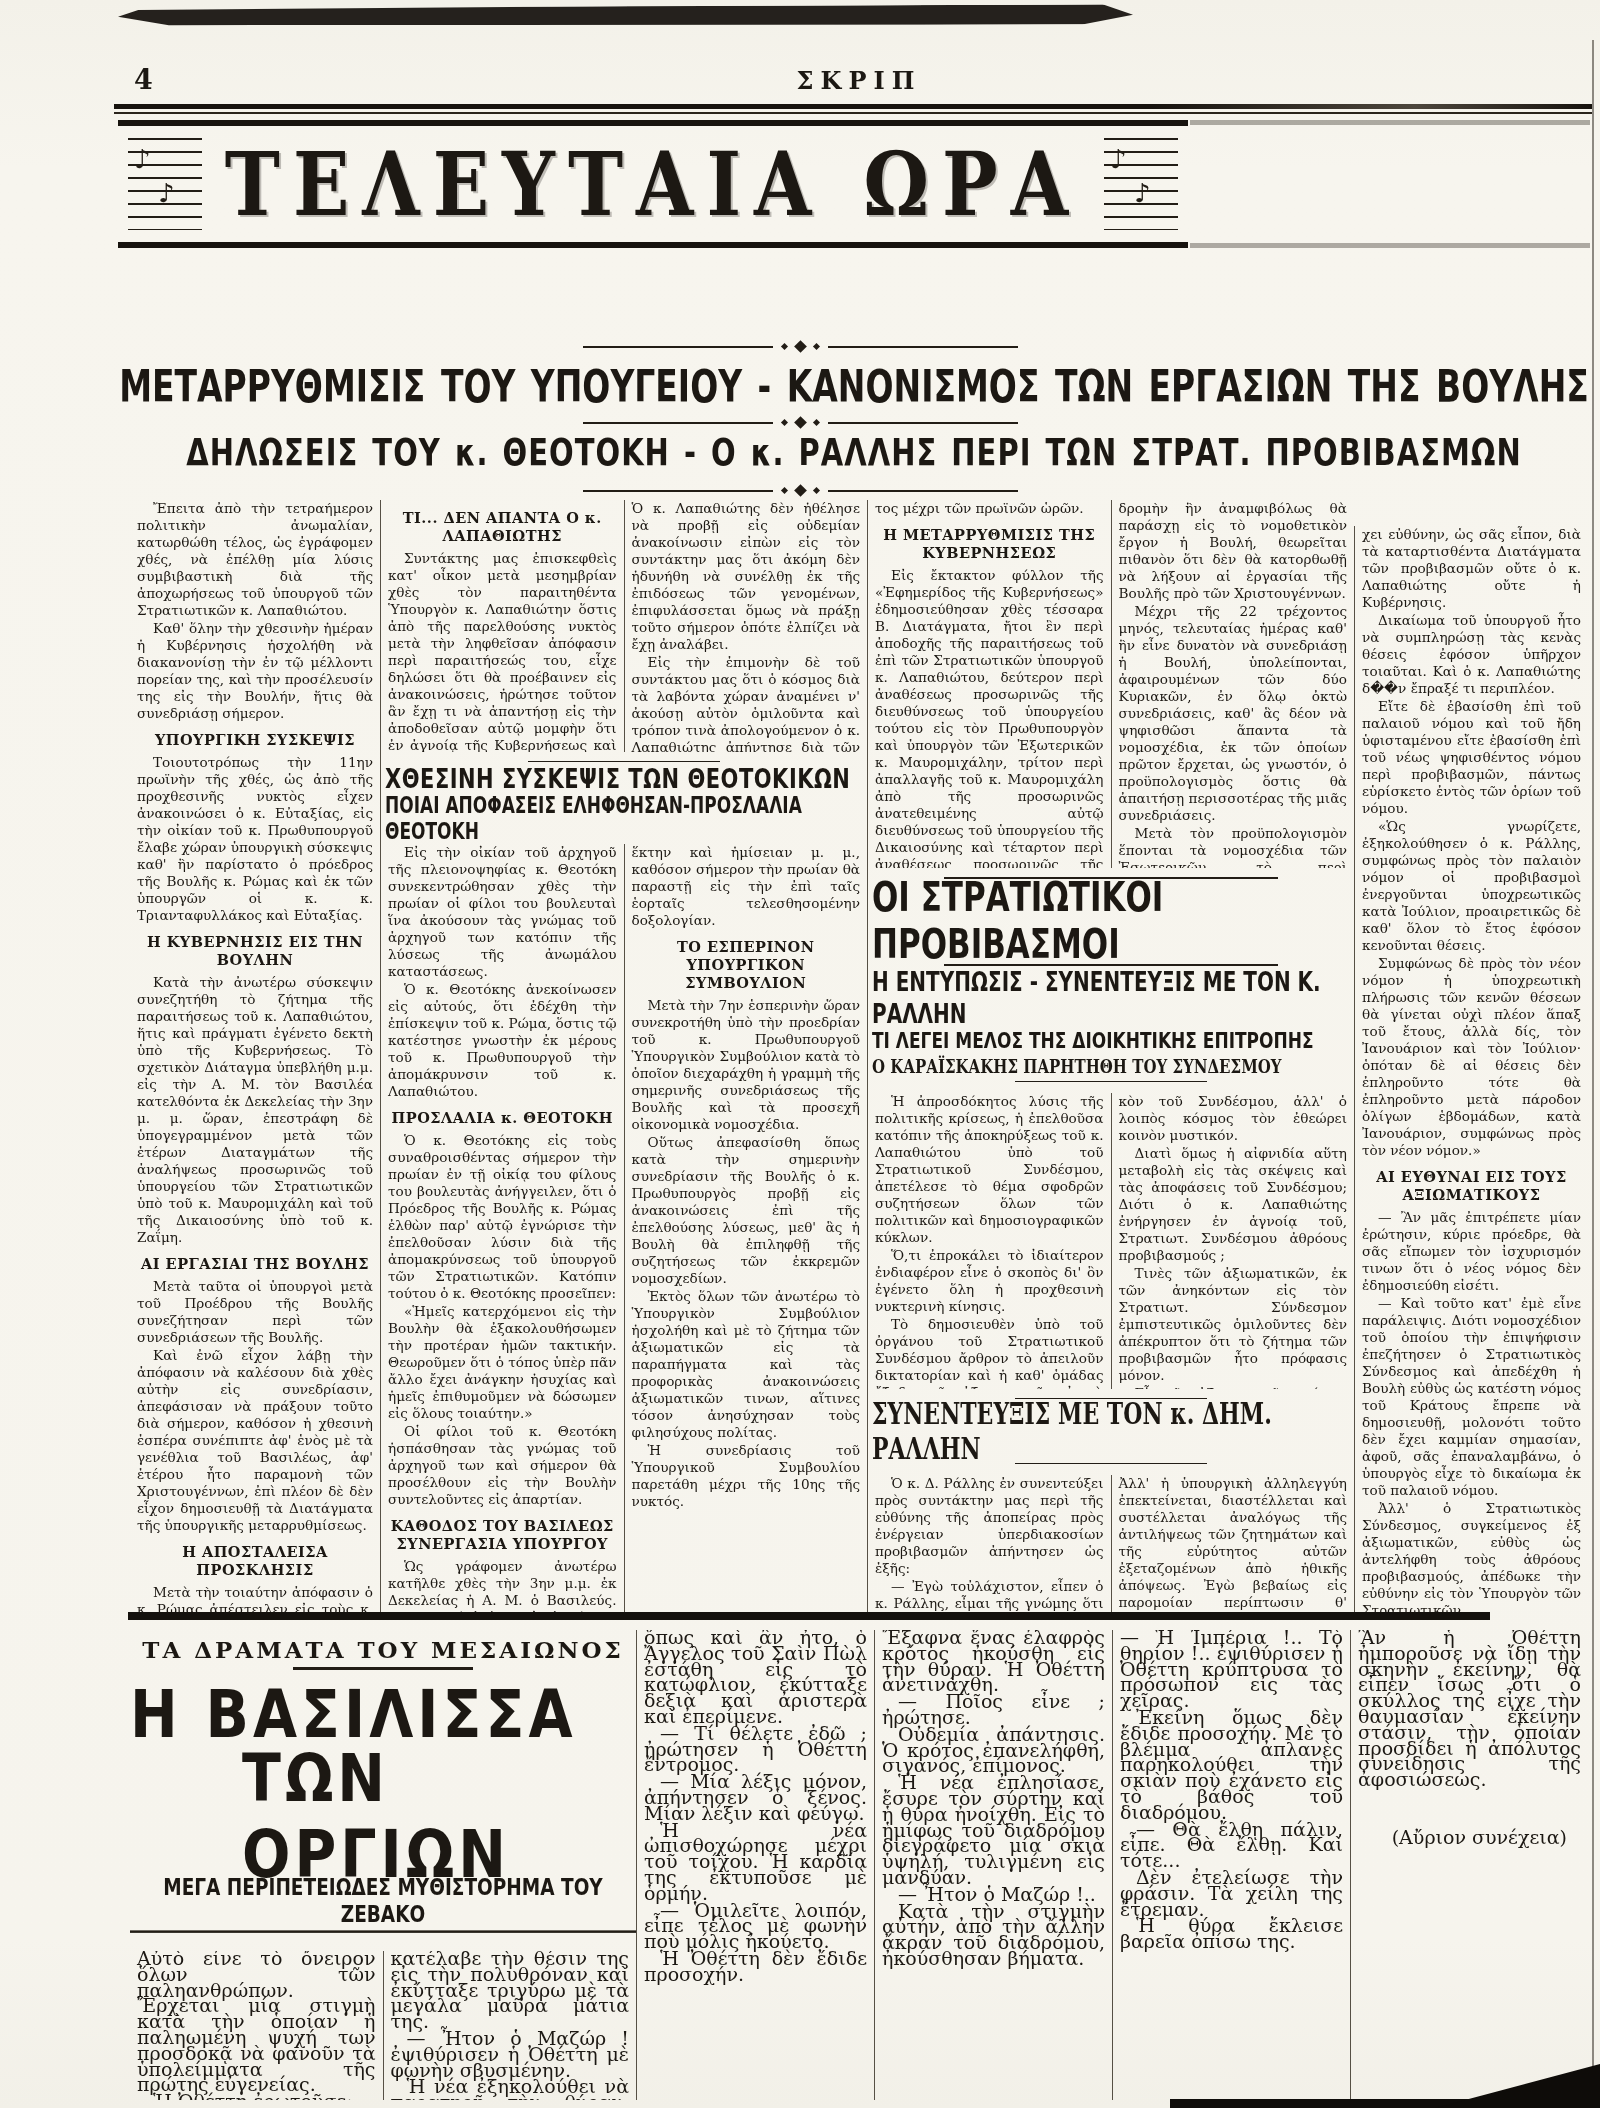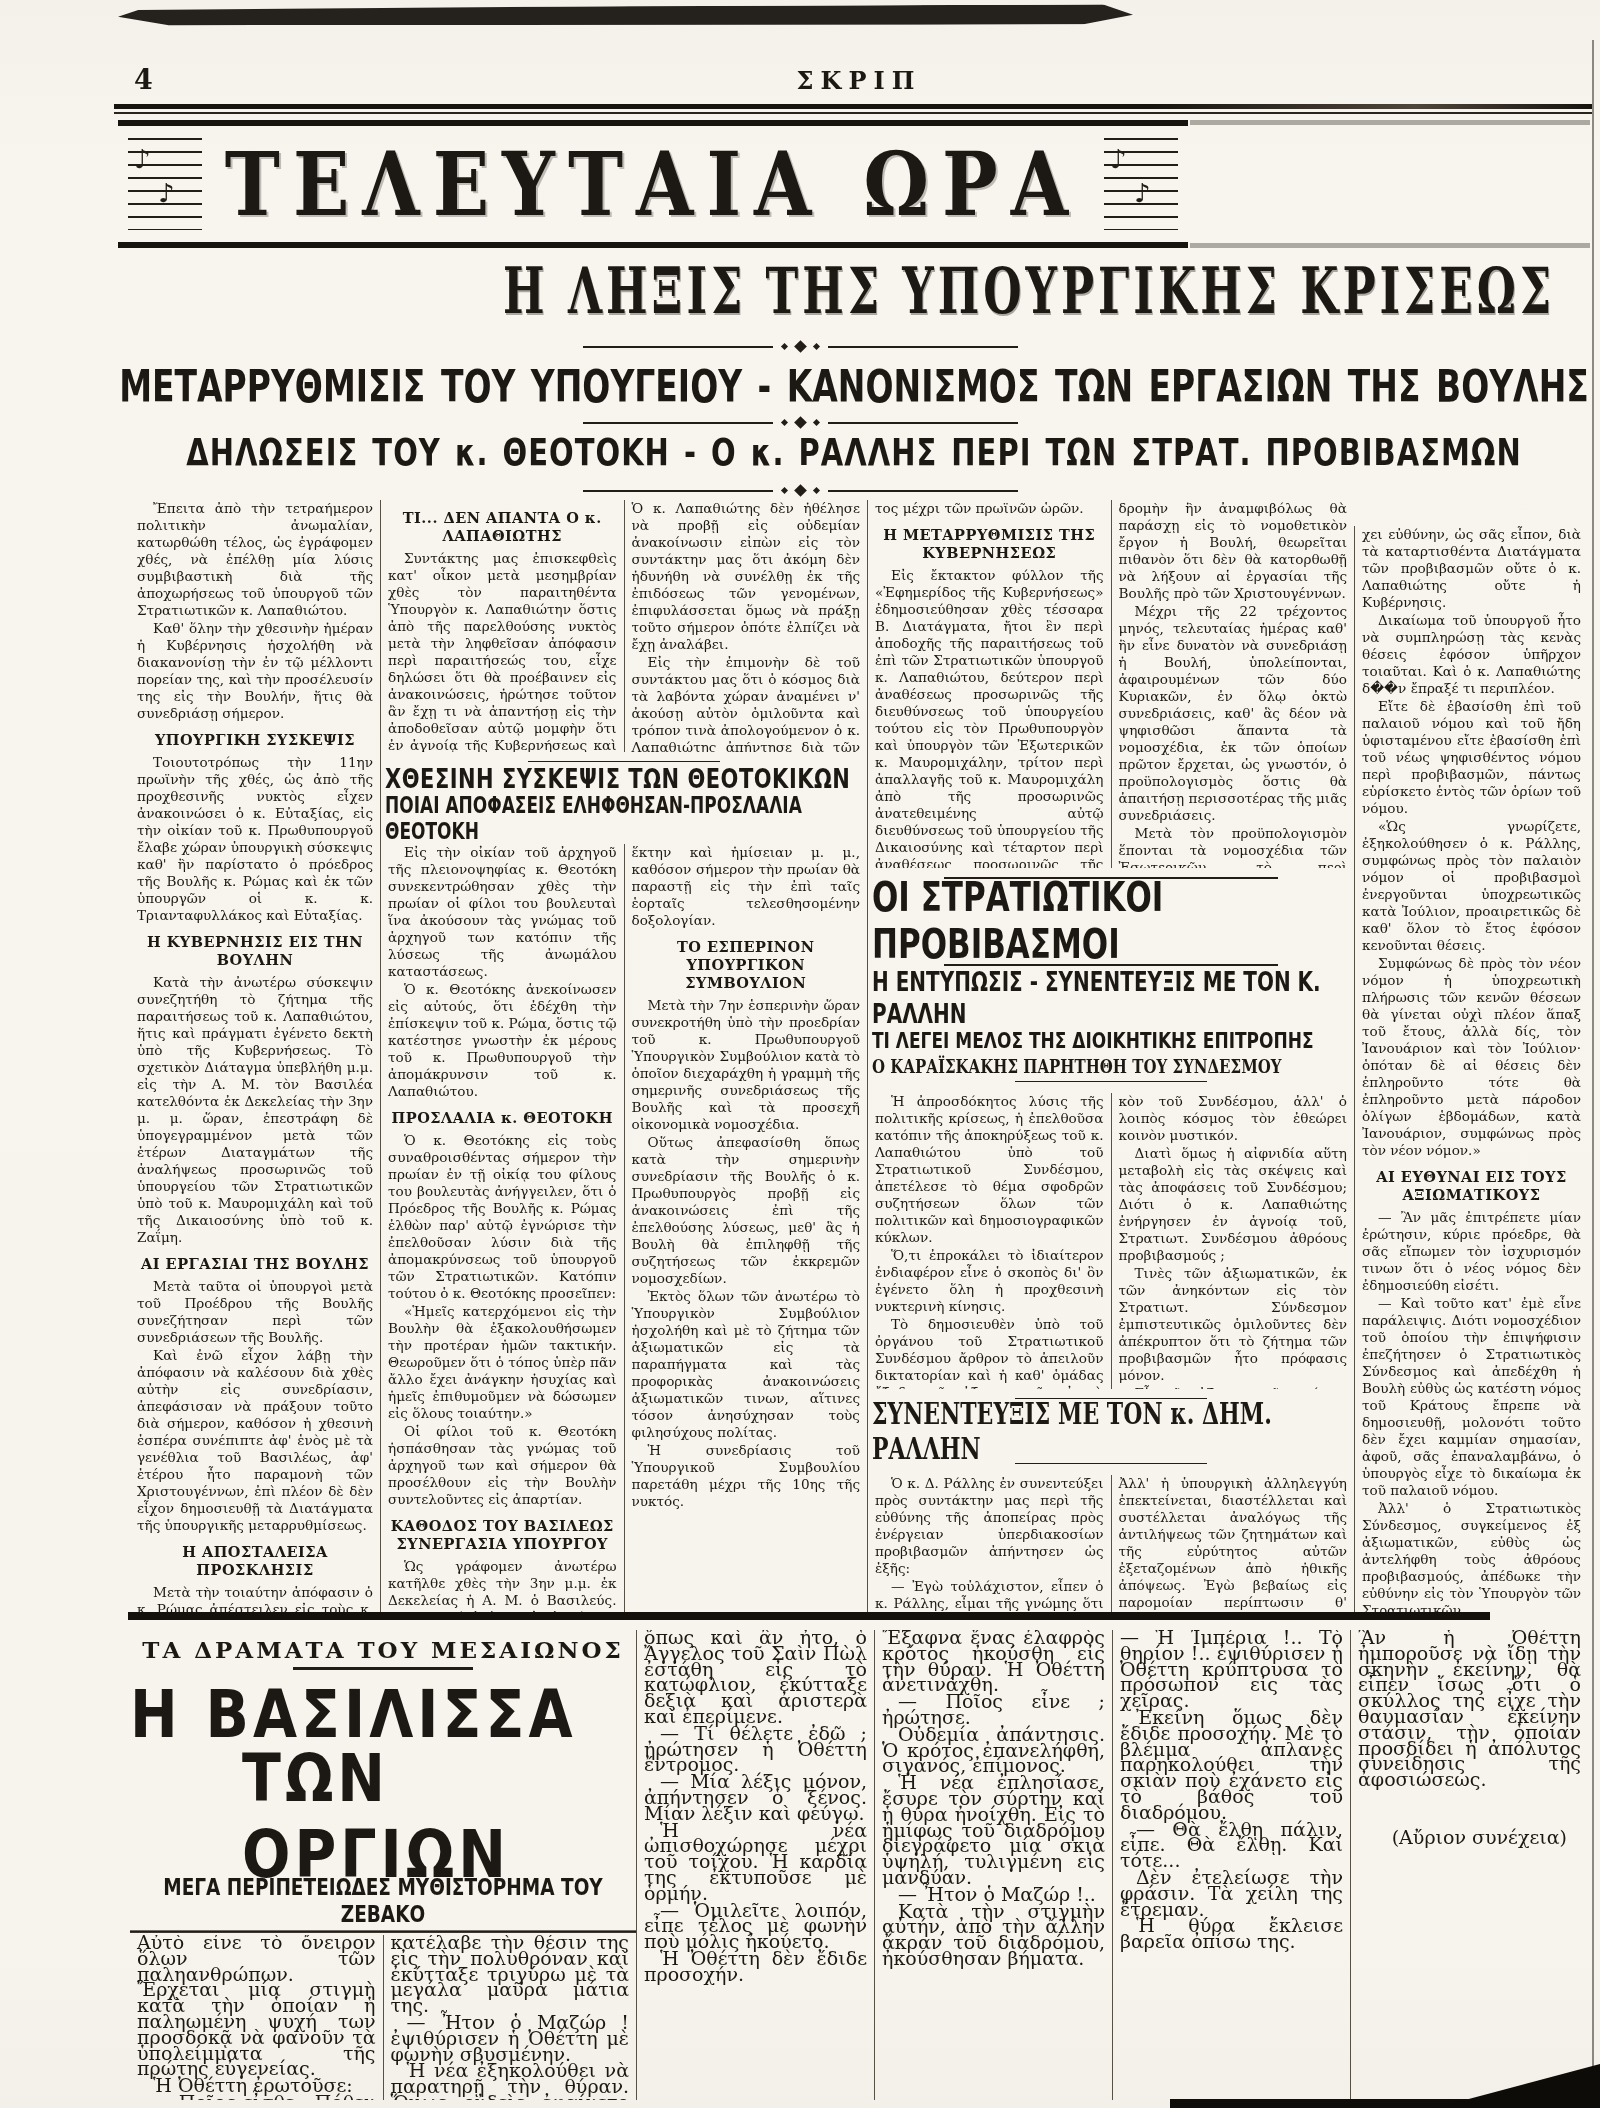--- a/index.html
+++ b/index.html
@@ -92,21 +92,21 @@
   .s-left{flex:0 0 506px;display:flex;flex-direction:column;overflow:hidden;}
   .s-kicker{text-align:center;font-weight:bold;font-size:23px;letter-spacing:3px;margin-top:6px;
       font-family:"DejaVu Serif",serif;}
   .s-kickrule{width:180px;height:3px;background:#221d16;margin:4px auto 2px;}
   .s-t1,.s-t2{font-family:"DejaVu Sans",sans-serif;font-weight:bold;}
   .s-t1 span,.s-t2 span{display:inline-block;transform:scaleY(1.15);transform-origin:left top;
       font-size:57px;letter-spacing:4px;}
   .s-t1{margin-top:4px;} .s-t2{padding-left:112px;margin-top:-2px;}
   .s-sub{text-align:center;font-family:"DejaVu Sans",sans-serif;font-weight:bold;font-size:18.5px;margin:8px 0 2px;}
   .s-sub span{display:inline-block;transform:scaleY(1.25);border-bottom:2px solid #221d16;padding-bottom:3px;}
-  .s-body{flex:1;display:flex;overflow:hidden;margin-top:6px;}
+  .s-body{flex:1;display:flex;overflow:hidden;margin-top:22px;}
   .s-col{flex:1;padding:0 7px;overflow:hidden;border-left:1px solid #565045;}
   .s-left .s-col:first-child{border-left:none;}
   .serial .blk{font-size:19px;line-height:15.8px;}
 </style>
 </head>
 <body>
 
 <div class="page">
 
   <div class="smudge-top"></div>
@@ -132,21 +132,20 @@
       <div class="staff">
         <span class="note n1">♪</span>
         <span class="note n2">♪</span>
       </div>
     </div>
     <div class="brule bot"></div>
   </div>
   <div class="banner-ext1"></div>
   <div class="banner-ext2"></div>
 
-  <div class="deck deck1"><span>Η ΛΗΞΙΣ ΤΗΣ ΥΠΟΥΡΓΙΚΗΣ ΚΡΙΣΕΩΣ</span></div>
   <div class="orn-div od1">
     <div class="line"></div>
       <div class="dia small"></div>
       <div class="dia"></div>
       <div class="dia small"></div>
       <div class="line"></div>
   </div>
   <div class="deck deck2"><span>ΜΕΤΑΡΡΥΘΜΙΣΙΣ ΤΟΥ ΥΠΟΥΓΕΙΟΥ - ΚΑΝΟΝΙΣΜΟΣ ΤΩΝ ΕΡΓΑΣΙΩΝ ΤΗΣ ΒΟΥΛΗΣ</span></div>
   <div class="orn-div od2">
     <div class="line"></div>

